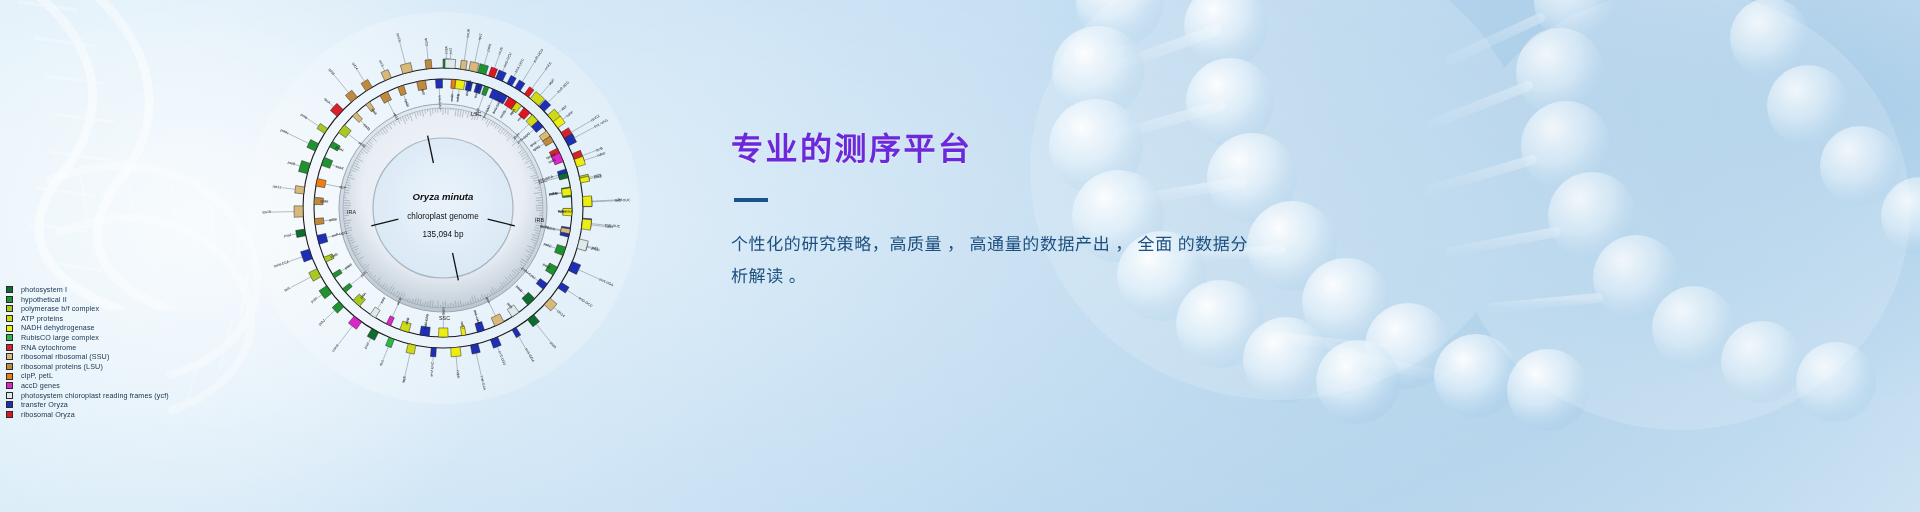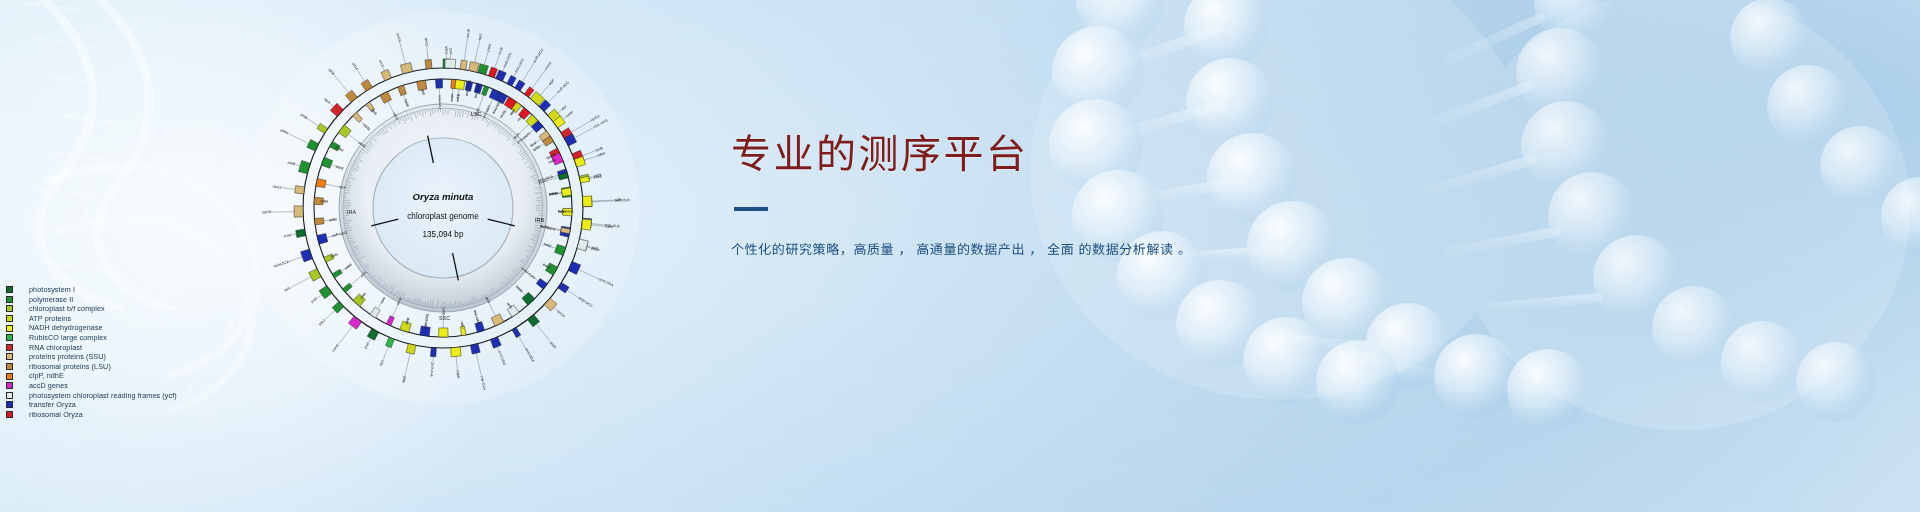--- a/index.html
+++ b/index.html
@@ -46,47 +46,47 @@
     position:absolute; left:243px; top:8px; width:400px; height:400px;
   }
   .genome svg { display:block; }
 
   
   .legend {
     position:absolute; left:6px; top:285px;
     display:flex; flex-direction:column; gap:0px;
   }
   .legend-row {
-    display:flex; align-items:center; gap:16px;
+    display:flex; align-items:center; gap:8px;
     height:9.6px; line-height:9.6px;
   }
   .legend-chip {
     width:7px; height:7px; flex:0 0 7px;
     border:1px solid #2a2a2a;
   }
   .legend-label {
     font-size:7.2px; color:#16324b; white-space:nowrap;
     letter-spacing:.1px;
   }
 
   
   .copy { position:absolute; left:731px; top:132px; width:560px; }
   .headline {
-    font-size:40px; font-weight:normal; color:#7f1d1d;
+    font-size:32px; font-weight:bold; color:#6d28d9;
     letter-spacing:2.5px; line-height:1.1;
     text-shadow:0 1px 2px rgba(255,255,255,.45);
   }
   .rule {
     width:34px; height:4px; background:#1c5288;
     margin:31px 0 0 3px;
   }
   .body-text {
     margin-top:27px;
-    font-size:13px; color:#1d4f80; line-height:1.85;
-    letter-spacing:.6px; max-width:520px;
+    font-size:17px; color:#1d4f80; line-height:1.85;
+    letter-spacing:.6px; max-width:520px;font-family:Liberation Serif, serif;
   }
 </style>
 </head>
 <body>
 
 <div class="stage">
 
   <div class="bg-base"></div>
   <div class="bg-vign"></div>
   <div class="bg-left-glow"></div>
@@ -833,53 +833,53 @@
   </div>
 
   <div class="legend">
 
   <div class="legend-row">
         <span class="legend-chip" style="background: rgb(15, 107, 46);"></span>
         <span class="legend-label">photosystem I</span>
       </div>
       <div class="legend-row">
         <span class="legend-chip" style="background: rgb(31, 146, 49);"></span>
-        <span class="legend-label">polymerase II</span>
+        <span class="legend-label">hypothetical II</span>
       </div>
       <div class="legend-row">
         <span class="legend-chip" style="background: rgb(169, 200, 35);"></span>
-        <span class="legend-label">chloroplast b/f complex</span>
+        <span class="legend-label">polymerase b/f complex</span>
       </div>
       <div class="legend-row">
         <span class="legend-chip" style="background: rgb(207, 217, 22);"></span>
         <span class="legend-label">ATP proteins</span>
       </div>
       <div class="legend-row">
         <span class="legend-chip" style="background: rgb(236, 237, 18);"></span>
         <span class="legend-label">NADH dehydrogenase</span>
       </div>
       <div class="legend-row">
         <span class="legend-chip" style="background: rgb(46, 184, 74);"></span>
         <span class="legend-label">RubisCO large complex</span>
       </div>
       <div class="legend-row">
         <span class="legend-chip" style="background: rgb(213, 35, 43);"></span>
-        <span class="legend-label">RNA chloroplast</span>
+        <span class="legend-label">RNA cytochrome</span>
       </div>
       <div class="legend-row">
         <span class="legend-chip" style="background: rgb(217, 185, 122);"></span>
-        <span class="legend-label">proteins proteins (SSU)</span>
+        <span class="legend-label">ribosomal ribosomal (SSU)</span>
       </div>
       <div class="legend-row">
         <span class="legend-chip" style="background: rgb(192, 138, 62);"></span>
         <span class="legend-label">ribosomal proteins (LSU)</span>
       </div>
       <div class="legend-row">
         <span class="legend-chip" style="background: rgb(239, 125, 21);"></span>
-        <span class="legend-label">clpP, ndhE</span>
+        <span class="legend-label">clpP, petL</span>
       </div>
       <div class="legend-row">
         <span class="legend-chip" style="background: rgb(217, 39, 200);"></span>
         <span class="legend-label">accD genes</span>
       </div>
       <div class="legend-row">
         <span class="legend-chip" style="background: rgb(223, 233, 234);"></span>
         <span class="legend-label">photosystem chloroplast reading frames (ycf)</span>
       </div>
       <div class="legend-row">

